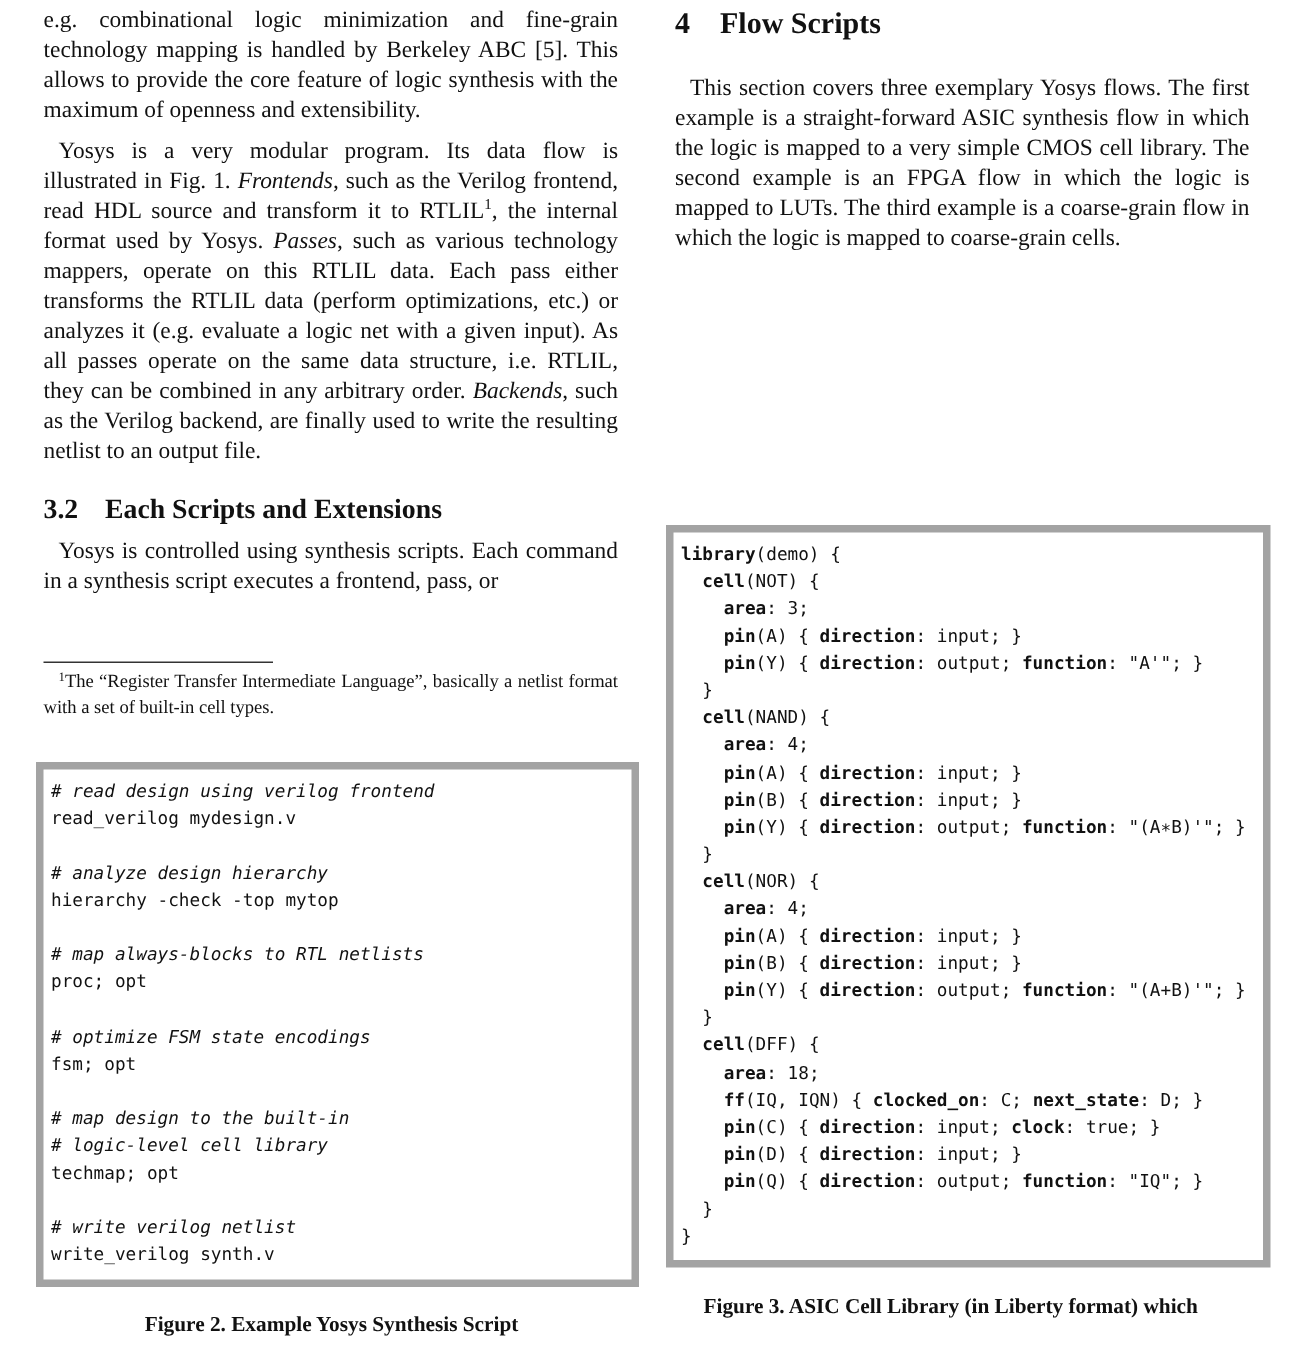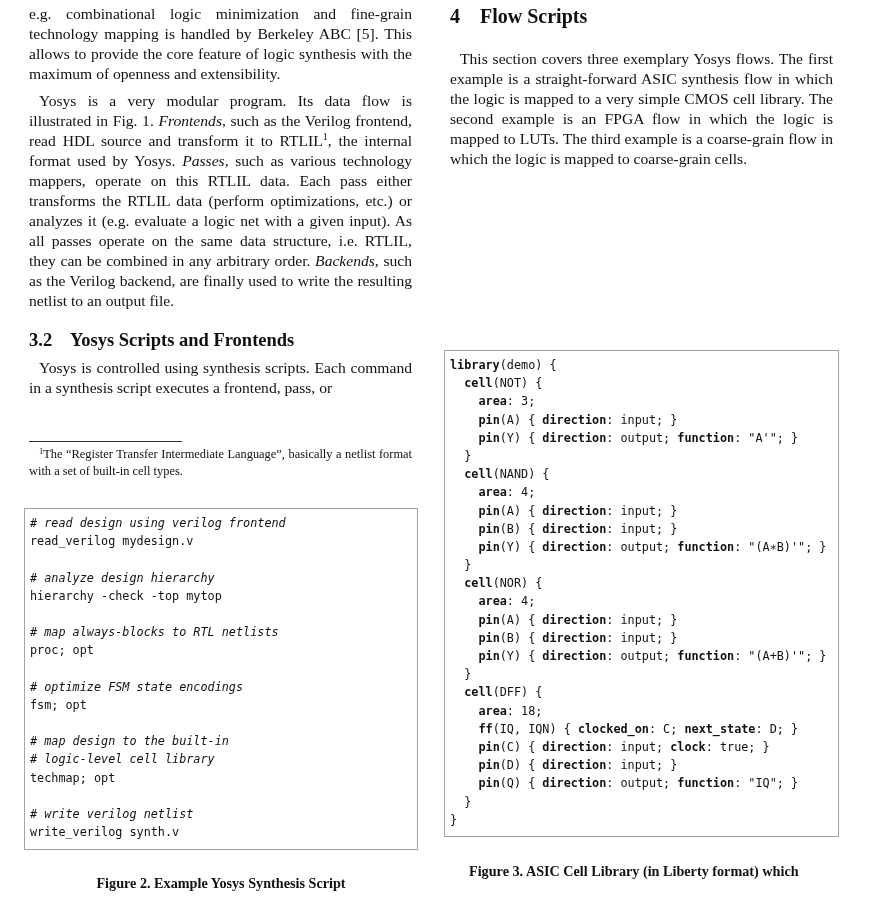--- a/index.html
+++ b/index.html
@@ -10,38 +10,38 @@
   p.body { margin: 0; font-size: 15.6px; line-height: 20px; text-align: justify; text-align-last: left; }
   p.body.indent { text-indent: 10px; }
   h2 { margin: 0; font-size: 18.5px; font-weight: bold; line-height: 22px; }
   h2 .num { display: inline-block; width: 41px; }
   h1 { margin: 0; font-size: 20px; font-weight: bold; line-height: 24px; }
   h1 .num { display: inline-block; width: 30px; }
   sup { font-size: 10px; line-height: 0; vertical-align: 6px; }
   .fn-rule { position: absolute; left: 29px; top: 441px; width: 153px; height: 1px; background: #333; }
   .footnote { position: absolute; left: 29px; top: 446px; width: 383px; font-size: 12.4px; line-height: 17px; text-align: justify; }
   .footnote .fnmark { font-size: 8.5px; vertical-align: 4px; line-height: 0; }
-  .codebox { position: absolute; border: 1px solid #a3a3a3; background: #fff; }
+  .codebox { position: absolute; border: 5px solid #a3a3a3; background: #fff; }
   .code { font-family: "DejaVu Sans Mono", "Liberation Mono", monospace; font-size: 11.8px; white-space: pre; color: #111; }
   .code .ln { display: block; height: 18.2px; line-height: 18.2px; }
   .code .cm { font-style: italic; }
   .code .kw { font-weight: bold; }
   .caption { position: absolute; font-weight: bold; font-size: 14.2px; line-height: 19px; }
 </style>
 </head>
 <body>
 
 <div class="col left">
   <p class="body" style="margin-top:4px;">e.g. combinational logic minimization and fine-grain technology mapping is handled by Berkeley ABC [5]. This allows to provide the core feature of logic synthesis with the maximum of openness and extensibility.</p>
 
 
   <p class="body indent" style="margin-top:7px;"><span>Yosys is a very modular program. Its data flow is illustrated in Fig. 1. </span><em>Frontends</em><span>, such as the Verilog frontend, read HDL source and transform it to RTLIL</span><sup>1</sup><span>, the internal format used by Yosys. </span><em>Passes</em><span>, such as various technology mappers, operate on this RTLIL data. Each pass either transforms the RTLIL data (perform optimizations, etc.) or analyzes it (e.g. evaluate a logic net with a given input). As all passes operate on the same data structure, i.e. RTLIL, they can be combined in any arbitrary order. </span><em>Backends</em><span>, such as the Verilog backend, are finally used to write the resulting netlist to an output file.</span></p>
 
   <h2 style="margin-top:18px;">
-    <span class="num">3.2</span><span>Yosys Scripts and Frontends</span>
+    <span class="num">3.2</span><span>Each Scripts and Extensions</span>
   </h2>
 
   <p class="body indent" style="margin-top:7px;">Yosys is controlled using synthesis scripts. Each command in a synthesis script executes a frontend, pass, or</p>
 </div>
 
 <div class="fn-rule"></div>
 <div class="footnote"><span style="display:inline-block;width:10px;"></span><span class="fnmark">1</span><span>The “Register Transfer Intermediate Language”, basically a netlist format with a set of built-in cell types.</span></div>
 
 <div class="codebox" style="left:24px; top:508px; width:392px; height:340px;">
   <div class="code" id="fig2-code" style="position:absolute; left:5px; top:5px;"><span class="ln cm"># read design using verilog frontend</span><span class="ln">read_verilog mydesign.v</span><span class="ln"></span><span class="ln cm"># analyze design hierarchy</span><span class="ln">hierarchy -check -top mytop</span><span class="ln"></span><span class="ln cm"># map always-blocks to RTL netlists</span><span class="ln">proc; opt</span><span class="ln"></span><span class="ln cm"># optimize FSM state encodings</span><span class="ln">fsm; opt</span><span class="ln"></span><span class="ln cm"># map design to the built-in</span><span class="ln cm"># logic-level cell library</span><span class="ln">techmap; opt</span><span class="ln"></span><span class="ln cm"># write verilog netlist</span><span class="ln">write_verilog synth.v</span></div>

